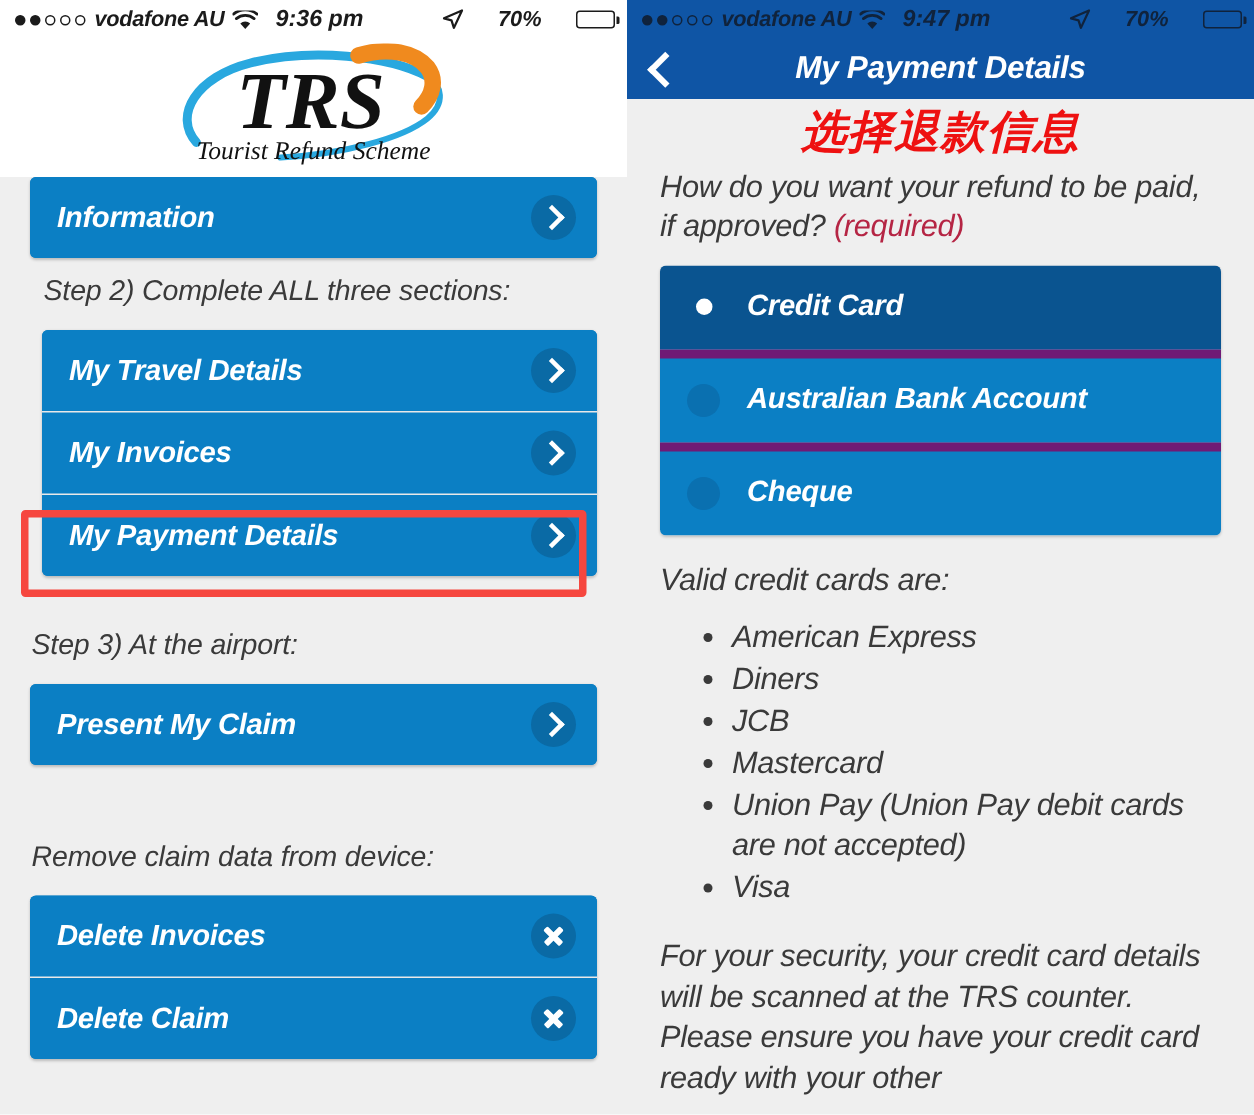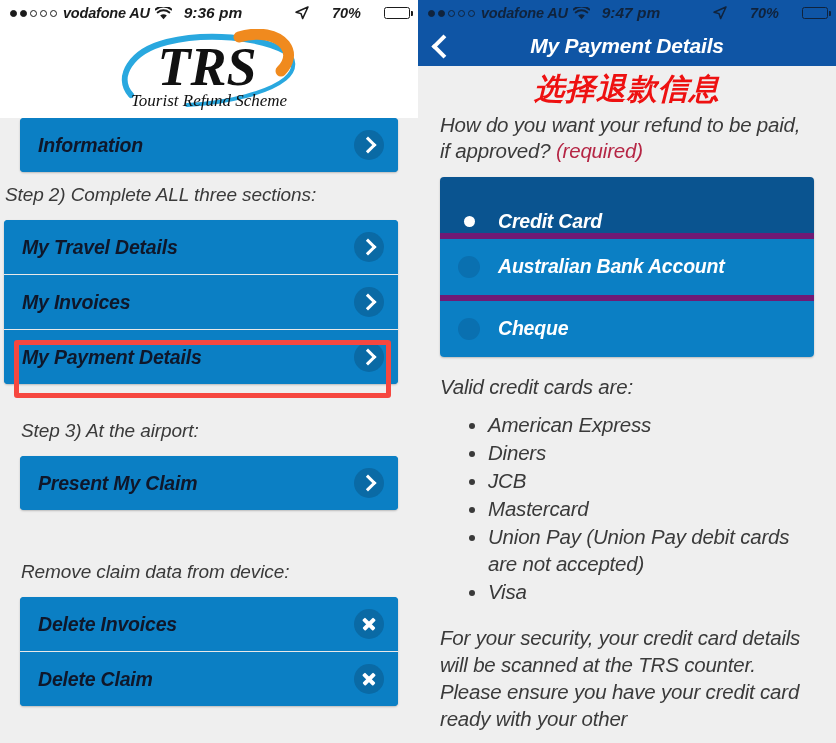--- a/index.html
+++ b/index.html
@@ -84,21 +84,21 @@
     box-sizing: border-box;
   }
   .btn-group {
     border-radius: 4px;
     overflow: hidden;
     box-shadow: 0 1px 2px rgba(0,0,0,0.22);
     background: #0b7fc4;
   }
   .app-btn {
     background: #0b7fc4;
-    color: #0f172a;
+    color: #ffffff;
     height: 54px;
     display: flex;
     align-items: center;
     padding: 0 14px 0 18px;
     font-size: 19.5px;
     font-weight: bold;
     letter-spacing: -0.2px;
     position: relative;
   }
   .app-btn + .app-btn { border-top: 1px solid #e9e9e9; }
@@ -200,21 +200,21 @@
     height: 56px;
     display: flex;
     align-items: center;
     padding: 0 18px;
     color: #ffffff;
     font-size: 19.5px;
     font-weight: bold;
     background: #0b7fc4;
     letter-spacing: -0.2px;
   }
-  .radio-row.selected { background: #0a5490; align-items: flex-end; }
+  .radio-row.selected { background: #0a5490; }
   .radio-row + .radio-row { border-top: 6px solid #701a75; }
   .radio-dot {
     width: 22px; height: 22px; border-radius: 50%;
     background: #0a70b0;
     margin-right: 18px;
     flex: none;
     display: flex; align-items: center; justify-content: center;
   }
   .radio-row.selected .radio-dot { background: transparent; }
   .radio-inner {
@@ -324,21 +324,21 @@
         <div class="btn-group">
           <div class="app-btn">
             <span class="label">Information</span>
             <span class="circ-icon">
                 <span class="chev-r"></span>
               </span>
           </div>
         </div>
       </div>
 
-      <div style="position:absolute; left:4px; right:20px; top:158px;">
+      <div style="position:absolute; left:28px; right:20px; top:158px;">
         <div class="step-text" style="margin-top:0;">Step 2) Complete ALL three sections:</div>
         <div class="btn-group">
           <div class="app-btn">
             <span class="label">My Travel Details</span>
             <span class="circ-icon">
                 <span class="chev-r"></span>
               </span>
           </div>
           <div class="app-btn">
             <span class="label">My Invoices</span>

